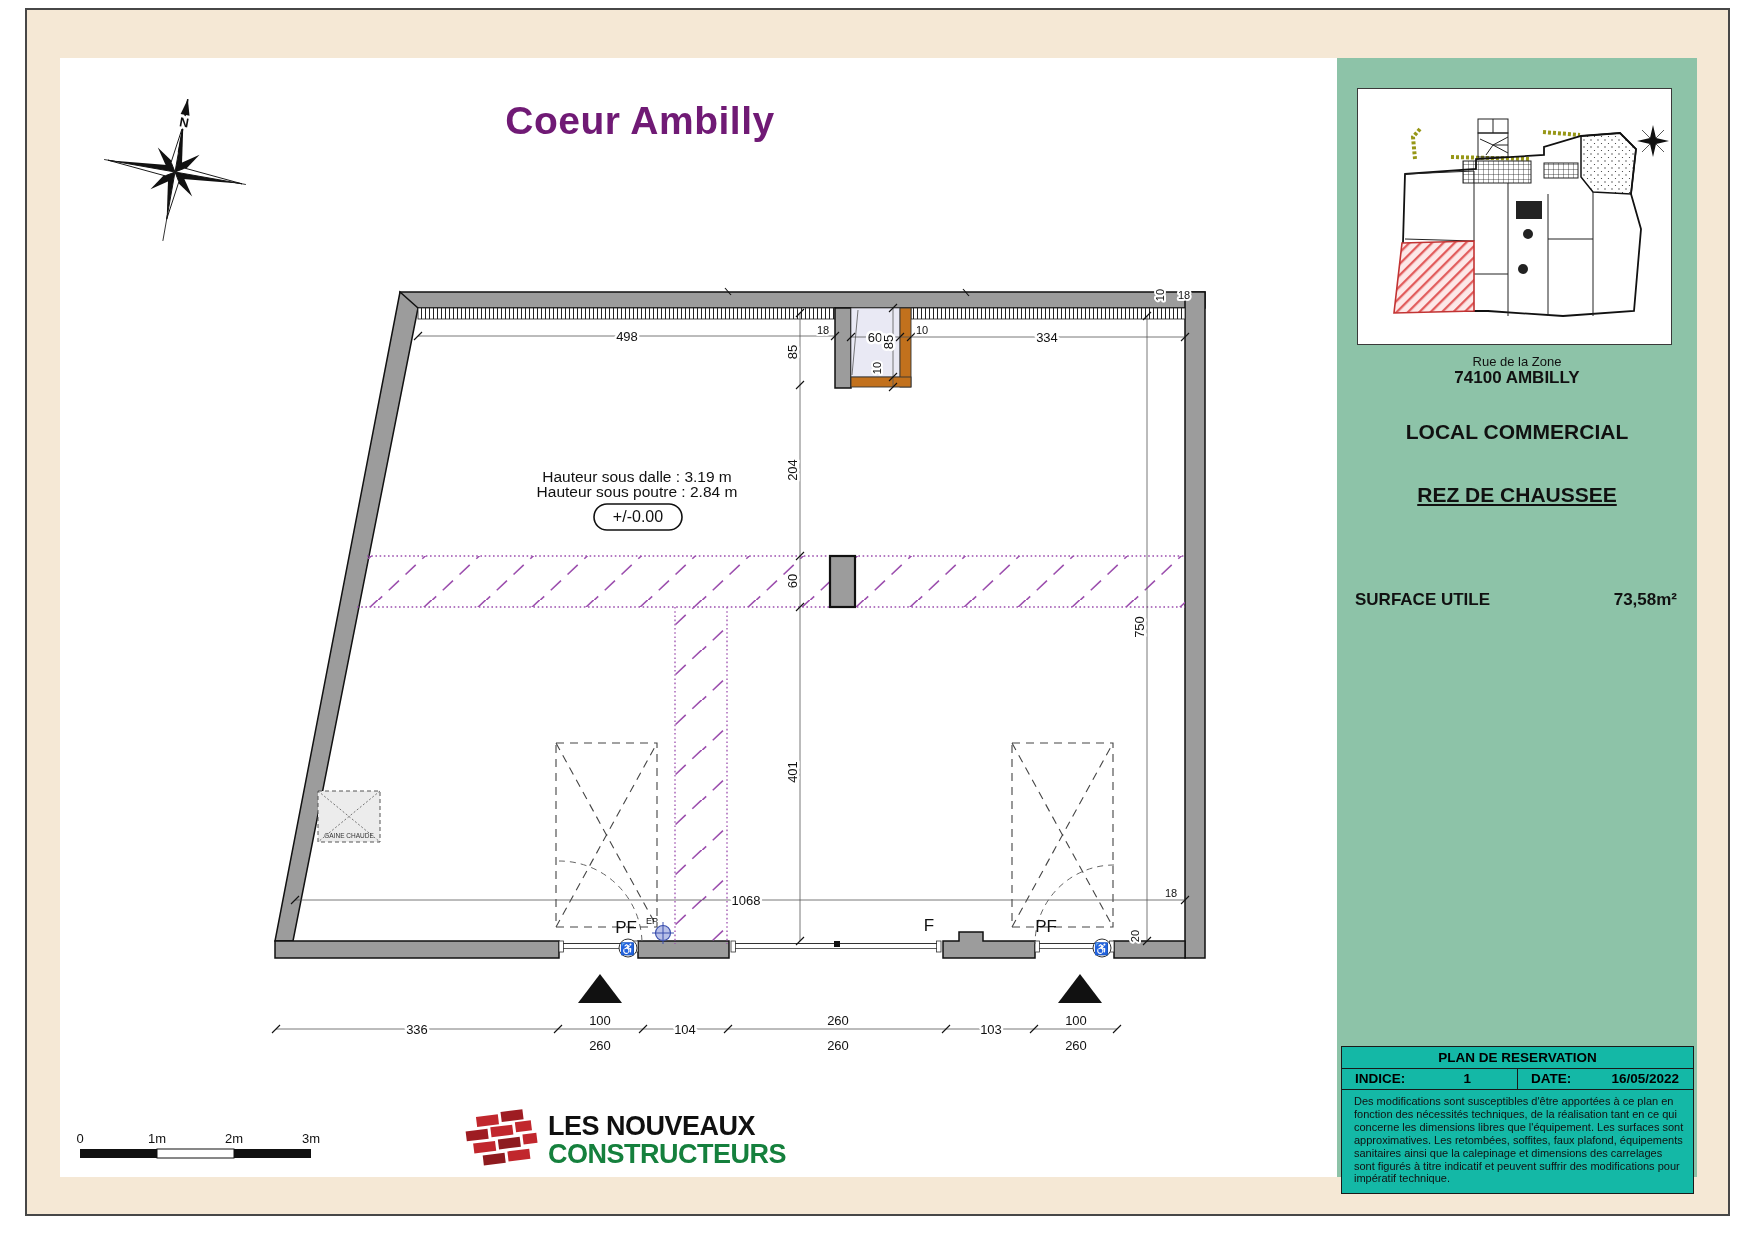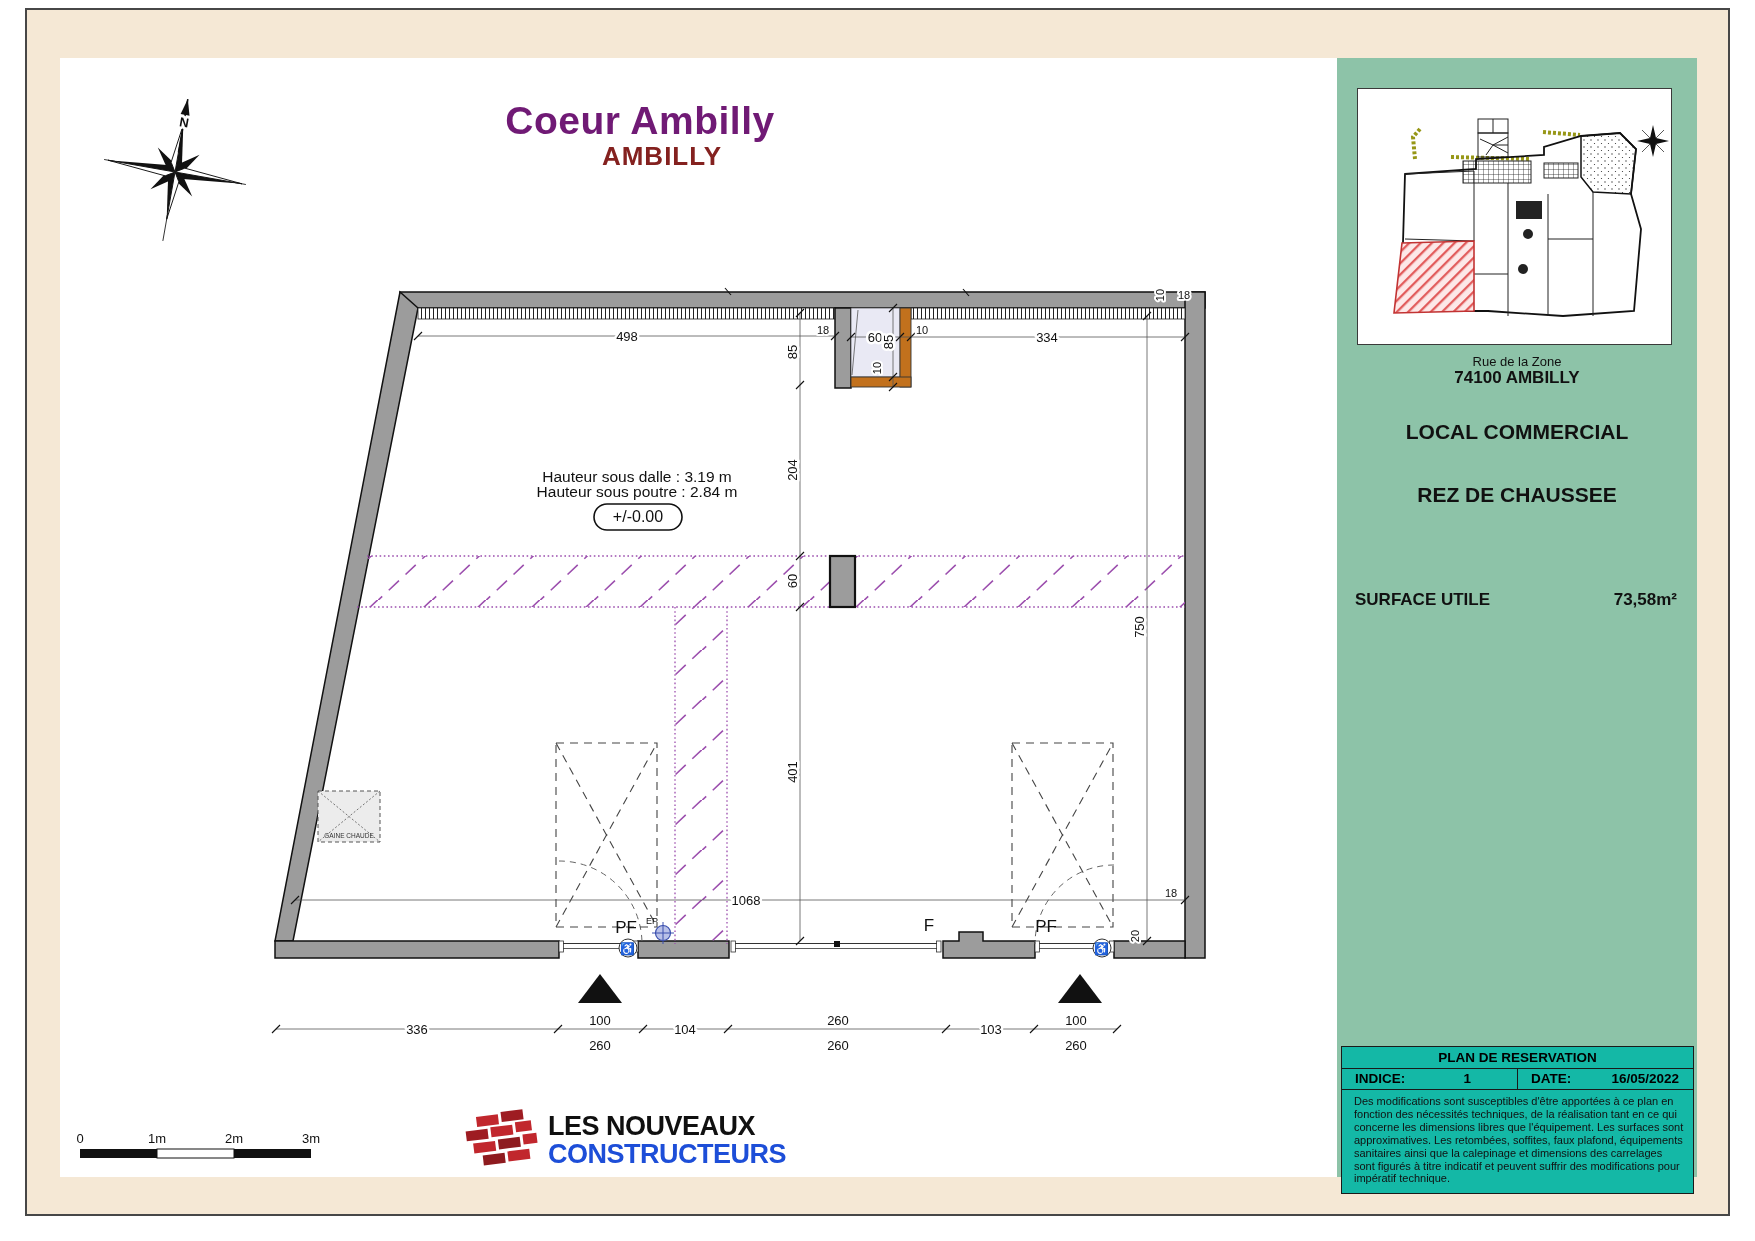--- a/index.html
+++ b/index.html
@@ -14,38 +14,38 @@
   #titleblock{left:390px;top:100px;width:500px;text-align:center;}
   .title-main{font-size:39px;color:#701a75;font-weight:700;letter-spacing:0.5px;line-height:42px;}
   .title-sub{font-size:26px;color:#84211f;font-weight:bold;letter-spacing:1px;line-height:28px;margin-left:44px;}
   
   #sidebar{left:1337px;top:58px;width:360px;height:1119px;background:#8dc3a8;}
   #minimap{position:absolute;left:20px;top:30px;width:313px;height:255px;background:#fff;border:1.5px solid #3a3a3a;}
   .sb-text{position:absolute;width:100%;text-align:center;color:#111;}
   .sb-addr1{top:296px;font-size:13px;}
   .sb-addr2{top:310px;font-size:17px;font-weight:bold;}
   .sb-type{top:362px;font-size:21px;font-weight:bold;}
-  .sb-floor{top:425px;font-size:21px;font-weight:bold;}
+  .sb-floor{top:425px;font-size:21px;font-weight:bold;text-decoration:underline;}
   .sb-surface{position:absolute;top:532px;left:18px;right:20px;display:flex;justify-content:space-between;
     font-size:17px;font-weight:bold;color:#111;gap:8px;}
   
   #restable{position:absolute;left:4px;top:988px;width:353px;background:#14b8a6;border:1.6px solid #1a1a1a;box-sizing:border-box;}
   #restable .hdr{border-bottom:1.2px solid #1a1a1a;text-align:center;font-size:13.5px;font-weight:bold;padding:3px 0;}
   #restable .row2{display:flex;border-bottom:1.2px solid #1a1a1a;font-size:13.5px;font-weight:bold;}
   #restable .cell{padding:2px 0 3px 0;display:flex;text-align:right;}
   #restable .c-left{width:50%;border-right:1.2px solid #1a1a1a;}
   #restable .c-right{width:50%;}
   #restable .lab{padding-left:13px;}
   #restable .val{margin-left:auto;margin-right:46px;}
   #restable .val2{margin-left:auto;margin-right:14px;}
   #restable .disc{font-size:11px;line-height:12.9px;padding:5px 7px 8px 12px;color:#111;text-align:left;}
   
   #logo{left:548px;top:1112px;width:320px;}
   .logo1{font-size:27px;font-weight:800;color:#101010;letter-spacing:-0.5px;line-height:28px;}
-  .logo2{font-size:27px;font-weight:800;color:#1d4ed8;letter-spacing:-0.5px;line-height:28px;}
+  .logo2{font-size:27px;font-weight:800;color:#15803d;letter-spacing:-0.5px;line-height:28px;}
   
   text{font-family:"Liberation Sans",sans-serif;}
   .lbl{font-size:13px;fill:#111;paint-order:stroke;stroke:#fff;stroke-width:5px;stroke-linejoin:round;}
   .lbl-sm{font-size:11px;fill:#111;paint-order:stroke;stroke:#fff;stroke-width:4px;stroke-linejoin:round;}
   .open-lbl{font-size:17px;fill:#111;}
   .tiny{font-size:6.5px;fill:#333;}
   .htext{font-size:15.5px;fill:#111;}
   .level{font-size:16px;fill:#111;}
   .dimline{stroke:#555;stroke-width:0.8;}
   .tick{stroke:#111;stroke-width:1.1;}
@@ -300,21 +300,20 @@
     <rect x="2" y="26" width="22" height="10" fill="#c1272d"></rect>
       <rect x="27" y="25" width="22" height="10" fill="#8e1b1f"></rect>
     <rect x="52" y="23" width="14" height="10" fill="#c1272d"></rect>
     <rect x="10" y="39" width="22" height="10" fill="#8e1b1f"></rect>
       <rect x="35" y="38" width="22" height="10" fill="#c1272d"></rect>
   </g>
 </svg>
 
 <div id="titleblock" class="abs">
   <div class="title-main">Coeur Ambilly</div>
-  <div class="title-sub">AMBILLY</div>
 </div>
 
 <div id="logo" class="abs">
   <div class="logo1">LES NOUVEAUX</div>
   <div class="logo2">CONSTRUCTEURS</div>
 </div>
 
 <div id="sidebar" class="abs">
   <div id="minimap">
     <svg width="313" height="255" viewBox="0 0 313 255">

